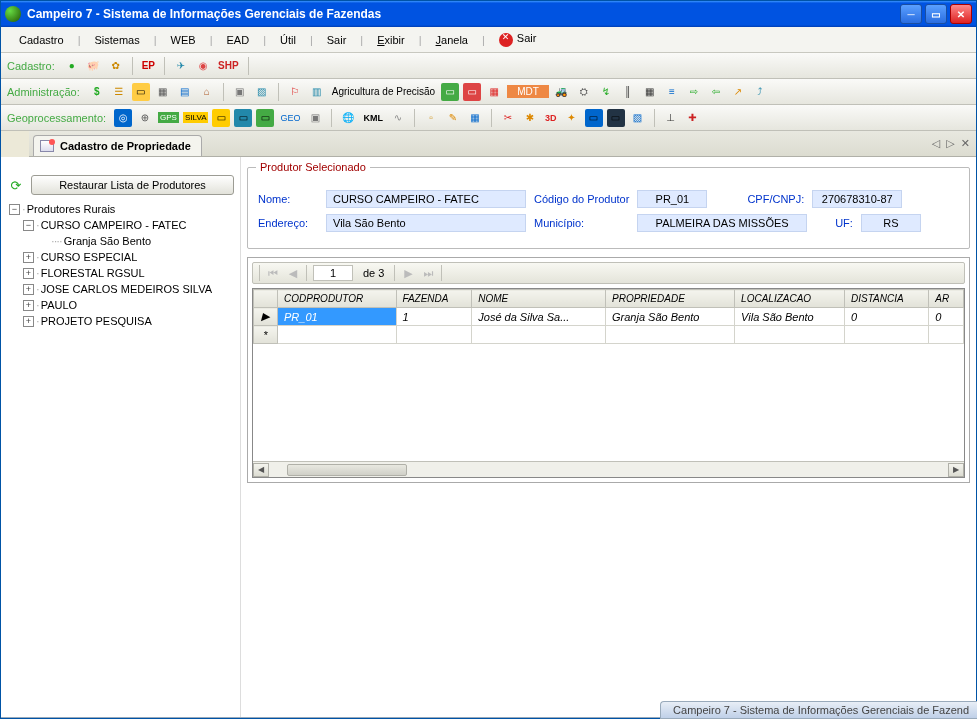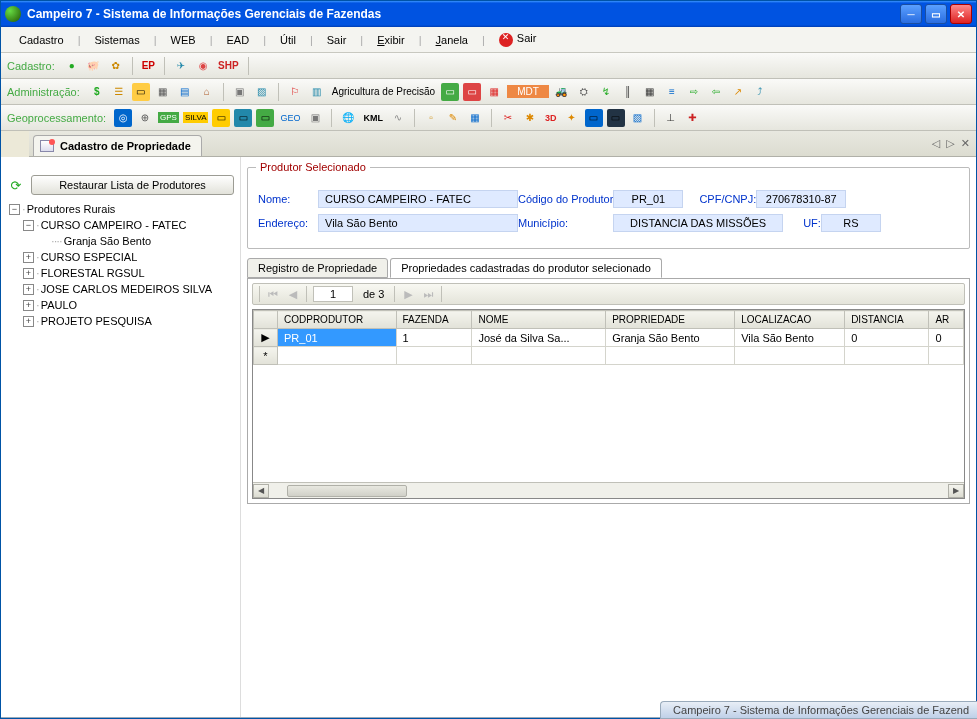--- a/index.html
+++ b/index.html
@@ -191,21 +191,21 @@
 }
 .fieldset .legend {
   position: absolute;
   top: -7px; left: 8px;
   background: #fff;
   padding: 0 4px;
   color: #a00000;
   font-size: 11px;
 }
 .fieldset .row {
-  display: flex; align-items: center; gap: 0;
+  display: flex; align-items: center; gap: 8px;
   margin-bottom: 6px;
 }
 .fieldset .lbl { color: #0033cc; width: 60px; }
 .fieldset .lbl2 { color: #0033cc; }
 .fieldset .val {
   background: #dfeaff;
   border: 1px solid #c5d4f0;
   padding: 2px 6px;
   min-width: 60px;
   text-align: left;
@@ -258,21 +258,21 @@
 .grid-nav .of { font-size: 11px; padding: 0 4px; }
 
 .datagrid {
   border: 1px solid #888;
   font-size: 11px;
   width: 100%;
   height: 190px;
   overflow: hidden;
   position: relative;
 }
-.datagrid table { border-collapse: collapse; width: 100%; }
+.datagrid table { border-collapse: collapse; width: 100%; font-style: italic; }
 .datagrid th {
   background: linear-gradient(#f4f4ee, #e2e2d8);
   border: 1px solid #c0c0b8;
   padding: 3px 6px;
   font-weight: normal;
   font-size: 10px;
   text-align: left;
 }
 .datagrid td {
   border: 1px solid #d4d4cc;
@@ -505,37 +505,33 @@
   </div>
 
   <div class="main">
     <div class="fieldset">
       <div class="legend">Produtor Selecionado</div>
       <div class="row">
         <span class="lbl">Nome:</span>
         <span class="val" style="width:200px">CURSO CAMPEIRO - FATEC</span>
         <span class="lbl2">Código do Produtor</span>
         <span class="val center" style="width:70px">PR_01</span>
-        <span class="lbl2" style="margin-left:16px">CPF/CNPJ:</span>
+        <span class="lbl2" style="margin-left:32px">CPF/CNPJ:</span>
         <span class="val center" style="width:90px">270678310-87</span>
       </div>
       <div class="row">
         <span class="lbl">Endereço:</span>
         <span class="val" style="width:200px">Vila São Bento</span>
         <span class="lbl2">Município:</span>
-        <span class="val center" style="width:170px;margin-left:45px">DISTANCIA DAS MISSÕES</span>
+        <span class="val center" style="width:170px;margin-left:45px">PALMEIRA DAS MISSÕES</span>
         <span class="lbl2" style="margin-left:20px">UF:</span>
         <span class="val center" style="width:34px">RS</span>
       </div>
     </div>
 
-    <div class="subtabs">
-      <div class="st">Registro de Propriedade</div>
-      <div class="st active">Propriedades cadastradas do produtor selecionado</div>
-    </div>
 
     <div class="grid-wrap">
       <div class="grid-nav">
         <span class="nav-sep"></span>
         <span class="nav-btn disabled">⏮</span>
         <span class="nav-btn disabled">◀</span>
         <span class="nav-sep"></span>
         <span class="page-box">1</span>
         <span class="of">de 3</span>
         <span class="nav-sep"></span>

